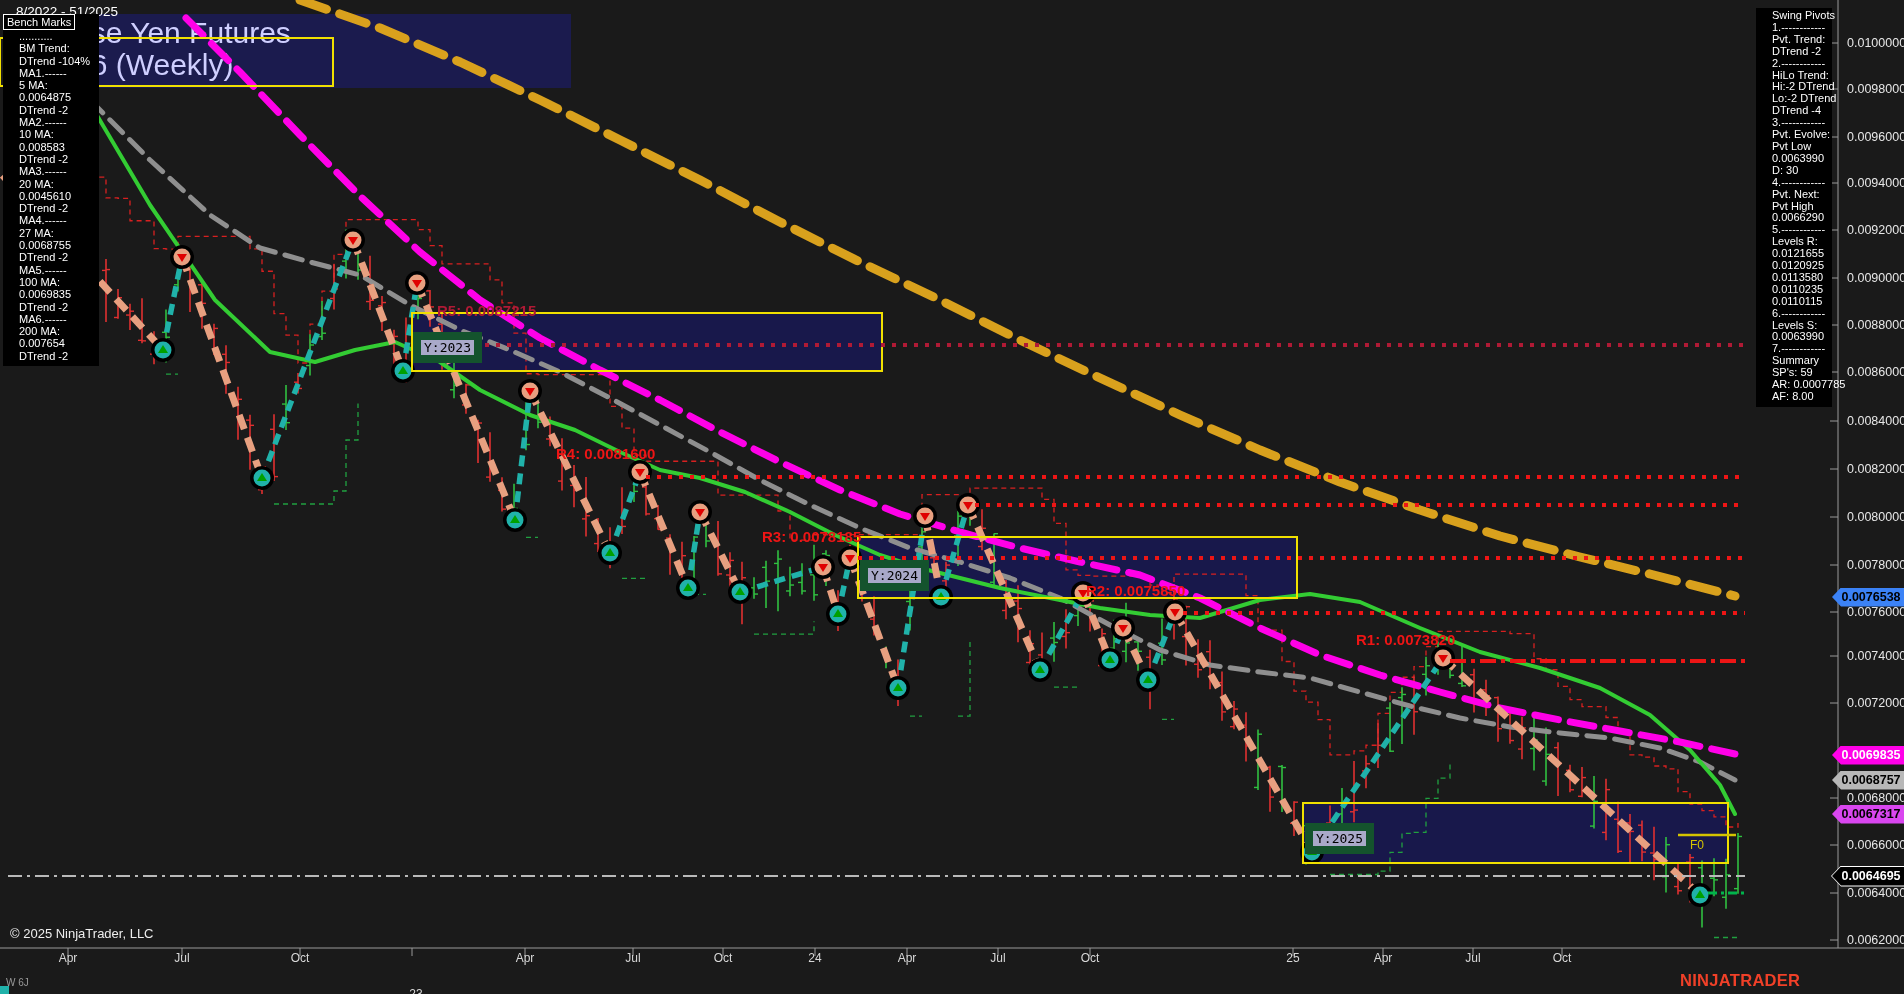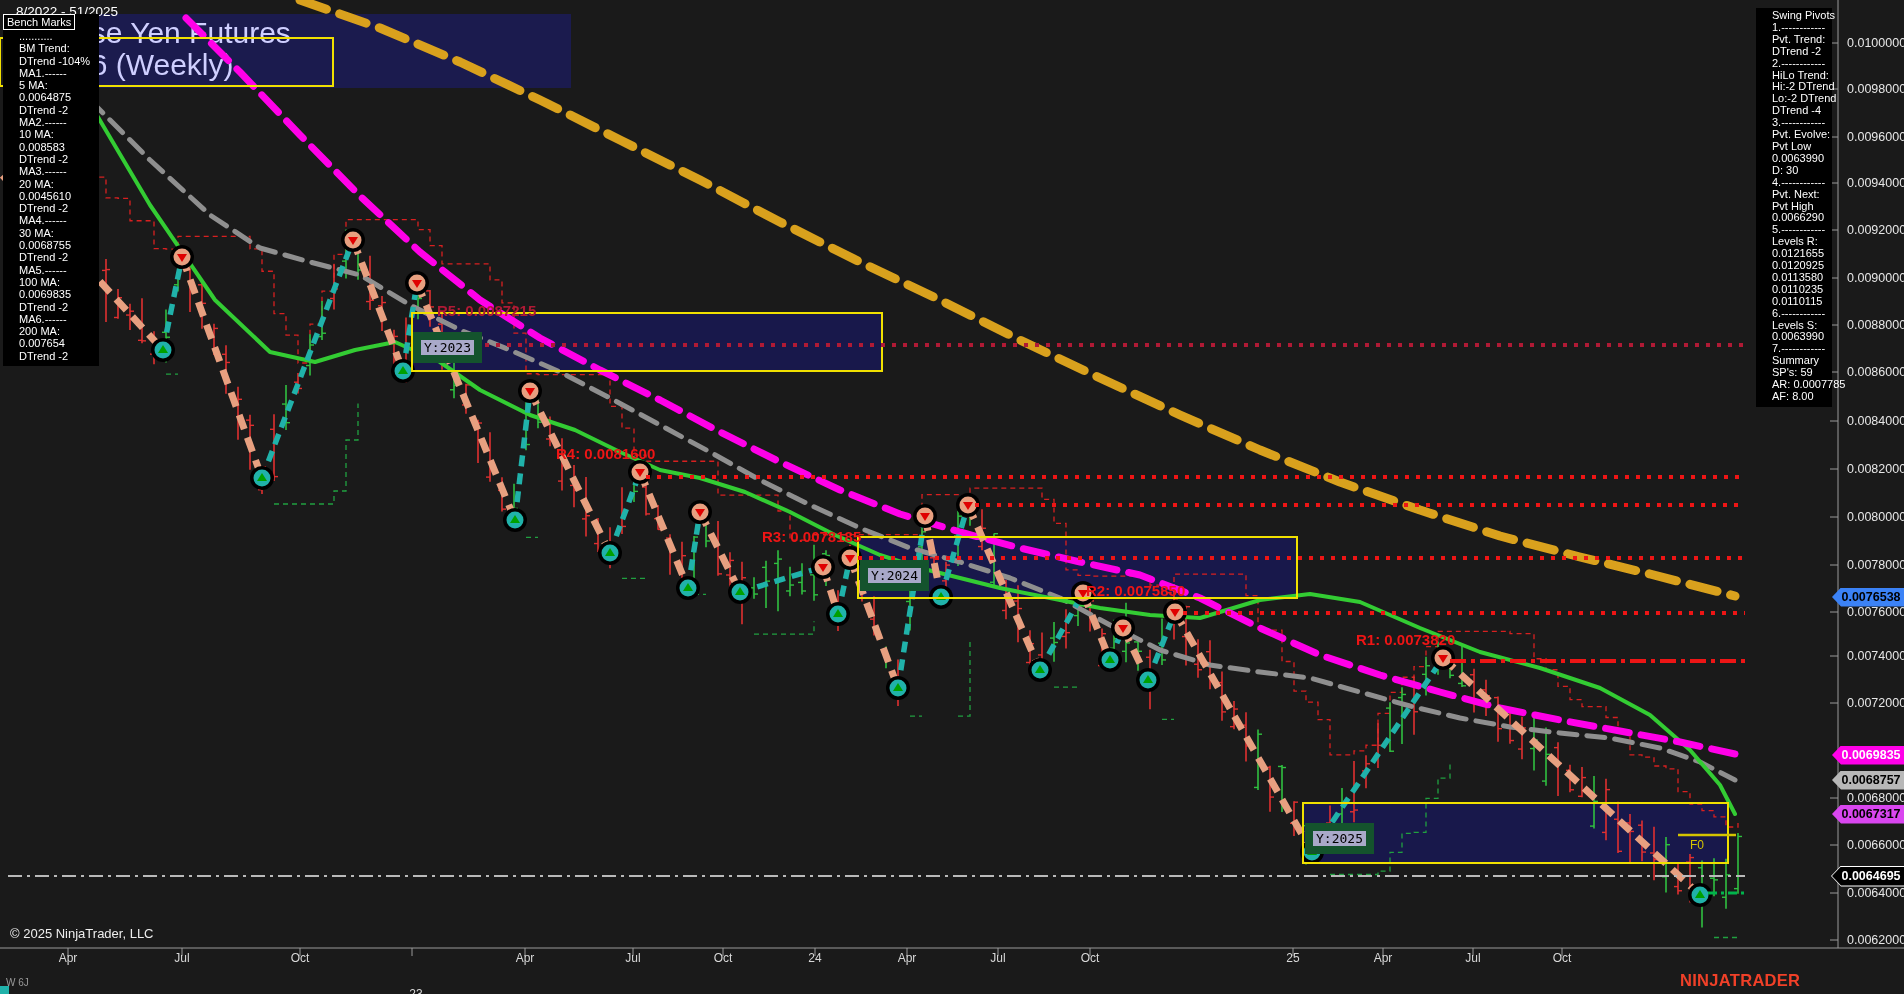--- a/index.html
+++ b/index.html
@@ -671,21 +671,21 @@
         <div class="panel-line">DTrend -2</div>
         <div class="panel-line">MA2.------</div>
         <div class="panel-line">10 MA:</div>
         <div class="panel-line">0.008583</div>
         <div class="panel-line">DTrend -2</div>
         <div class="panel-line">MA3.------</div>
         <div class="panel-line">20 MA:</div>
         <div class="panel-line">0.0045610</div>
         <div class="panel-line">DTrend -2</div>
         <div class="panel-line">MA4.------</div>
-        <div class="panel-line">30 MA:</div>
+        <div class="panel-line">27 MA:</div>
         <div class="panel-line">0.0068755</div>
         <div class="panel-line">DTrend -2</div>
         <div class="panel-line">MA5.------</div>
         <div class="panel-line">100 MA:</div>
         <div class="panel-line">0.0069835</div>
         <div class="panel-line">DTrend -2</div>
         <div class="panel-line">MA6.------</div>
         <div class="panel-line">200 MA:</div>
         <div class="panel-line">0.007654</div>
         <div class="panel-line">DTrend -2</div>

